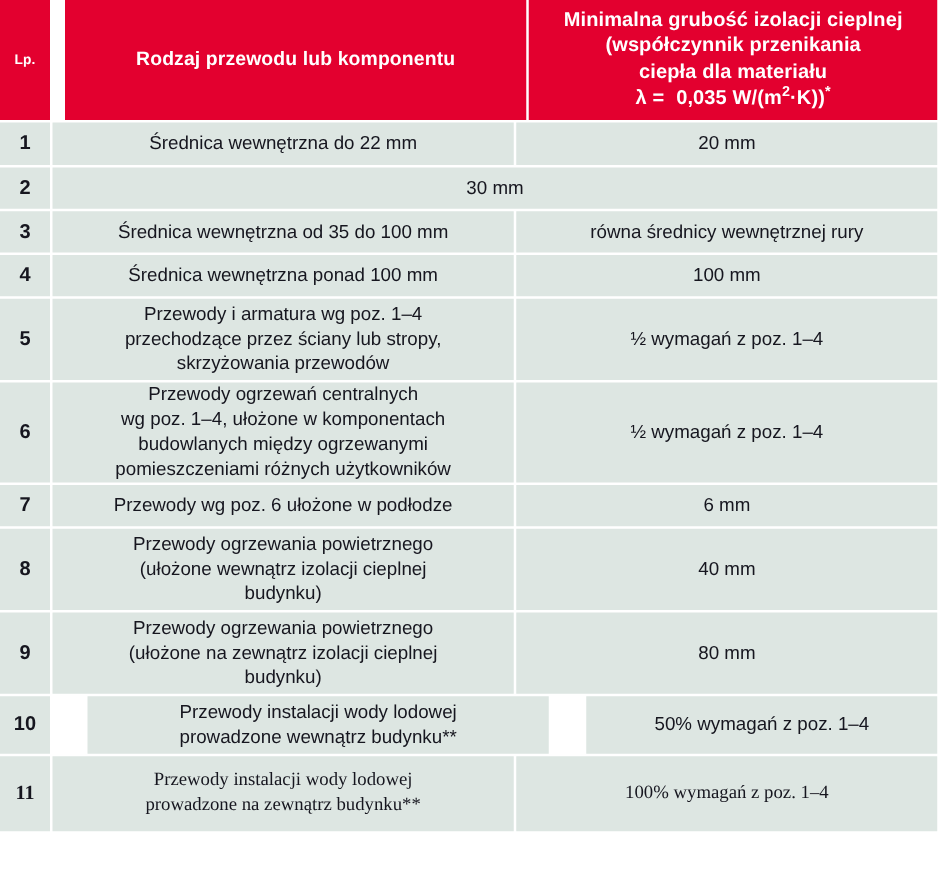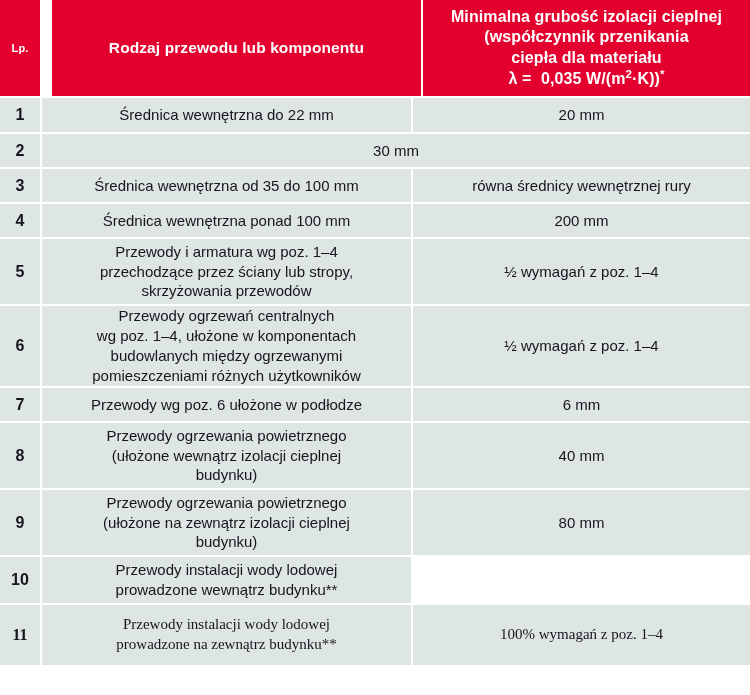--- a/index.html
+++ b/index.html
@@ -176,21 +176,21 @@
       </div>
       <div class="tr" style="height: 33px;">
         <div class="td td-lp">4</div>
         <div class="td td-kind">
           <div class="multi">
             <span>Średnica wewnętrzna ponad 100 mm</span>
           </div>
         </div>
         <div class="td td-thick">
           <div class="multi">
-            <span>200 mm</span>
+            <span>100 mm</span>
           </div>
         </div>
       </div>
       <div class="tr" style="height: 65px;">
         <div class="td td-lp">5</div>
         <div class="td td-kind">
           <div class="multi">
             <span>Przewody i armatura wg poz. 1–4</span>
             <span>przechodzące przez ściany lub stropy,</span>
             <span>skrzyżowania przewodów</span>
@@ -254,28 +254,33 @@
             <span>(ułożone na zewnątrz izolacji cieplnej</span>
             <span>budynku)</span>
           </div>
         </div>
         <div class="td td-thick">
           <div class="multi">
             <span>80 mm</span>
           </div>
         </div>
       </div>
-      <div class="tr" style="height: 46px;">
+      <div class="tr" style="height: 46px; gap: 28px;">
         <div class="td td-lp">10</div>
         <div class="td td-kind">
           <div class="multi">
             <span>Przewody instalacji wody lodowej</span>
             <span>prowadzone wewnątrz budynku**</span>
           </div>
         </div>
+        <div class="td td-thick">
+          <div class="multi">
+            <span>50% wymagań z poz. 1–4</span>
+          </div>
+        </div>
       </div>
       <div class="tr" style="height: 60px; font-family: Liberation Serif, serif;">
         <div class="td td-lp">11</div>
         <div class="td td-kind">
           <div class="multi">
             <span>Przewody instalacji wody lodowej</span>
             <span>prowadzone na zewnątrz budynku**</span>
           </div>
         </div>
         <div class="td td-thick">

